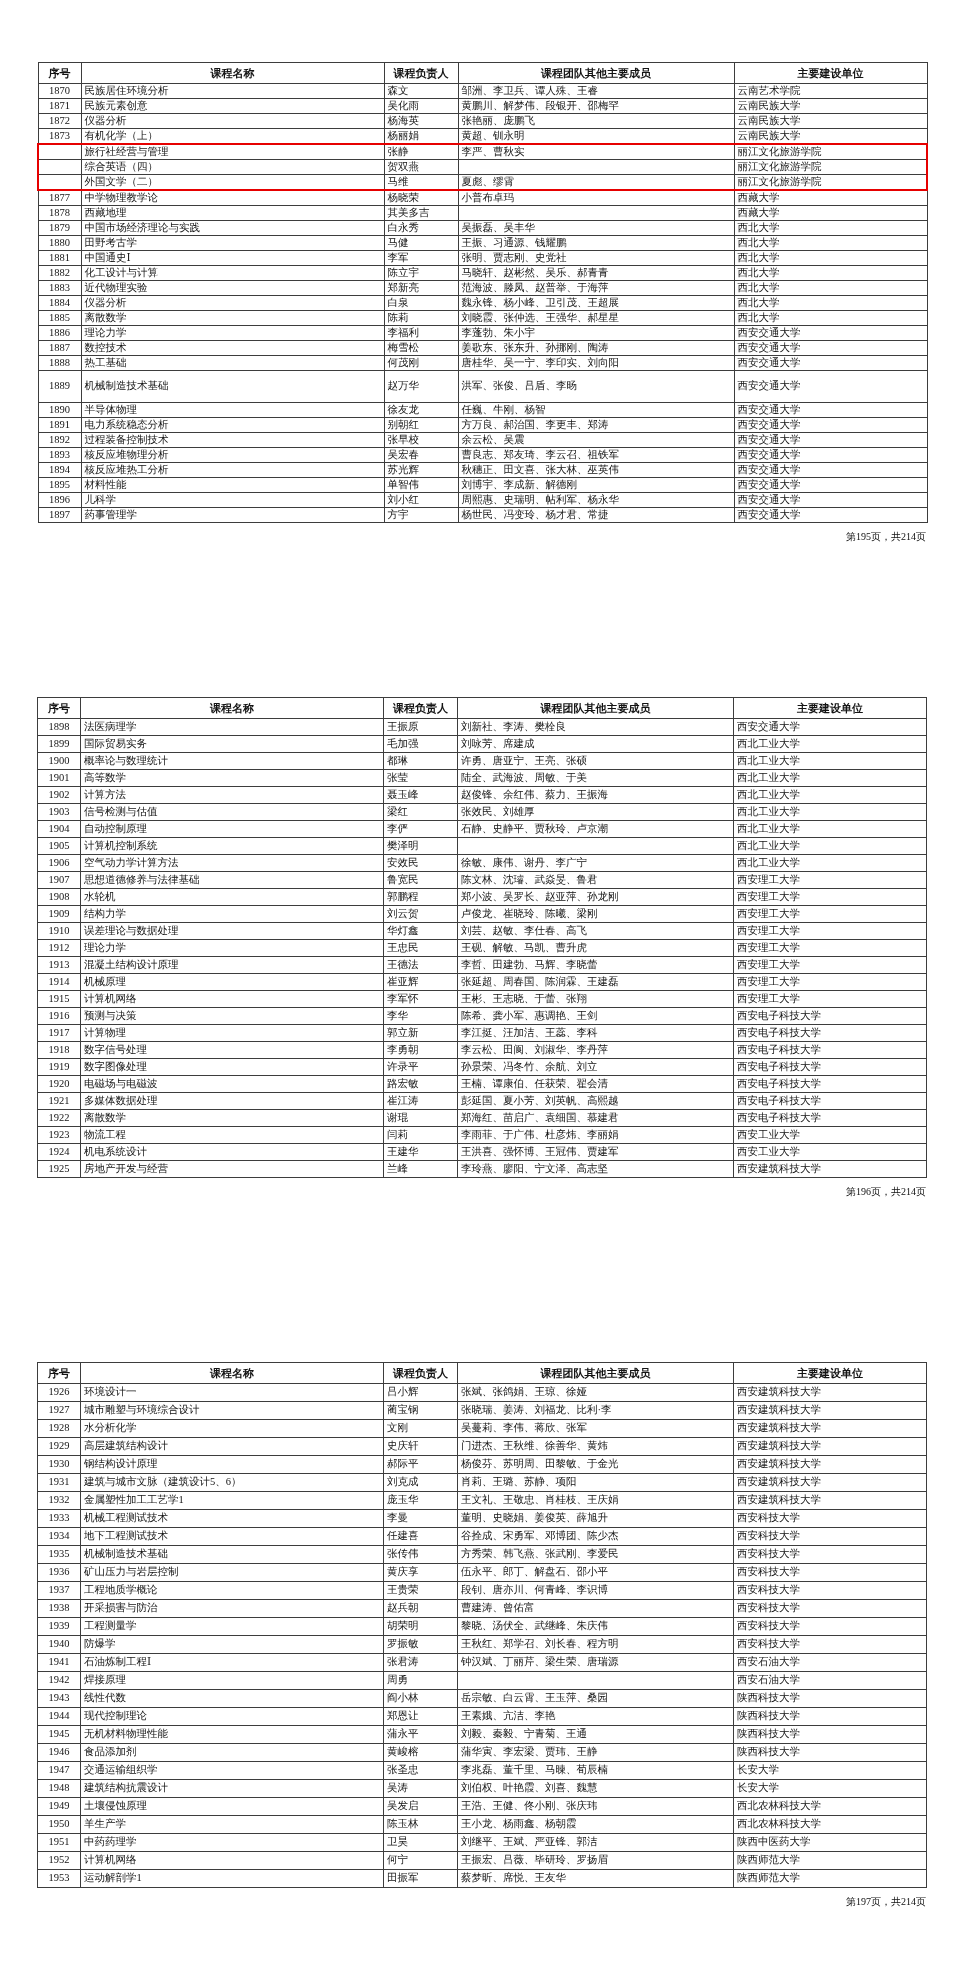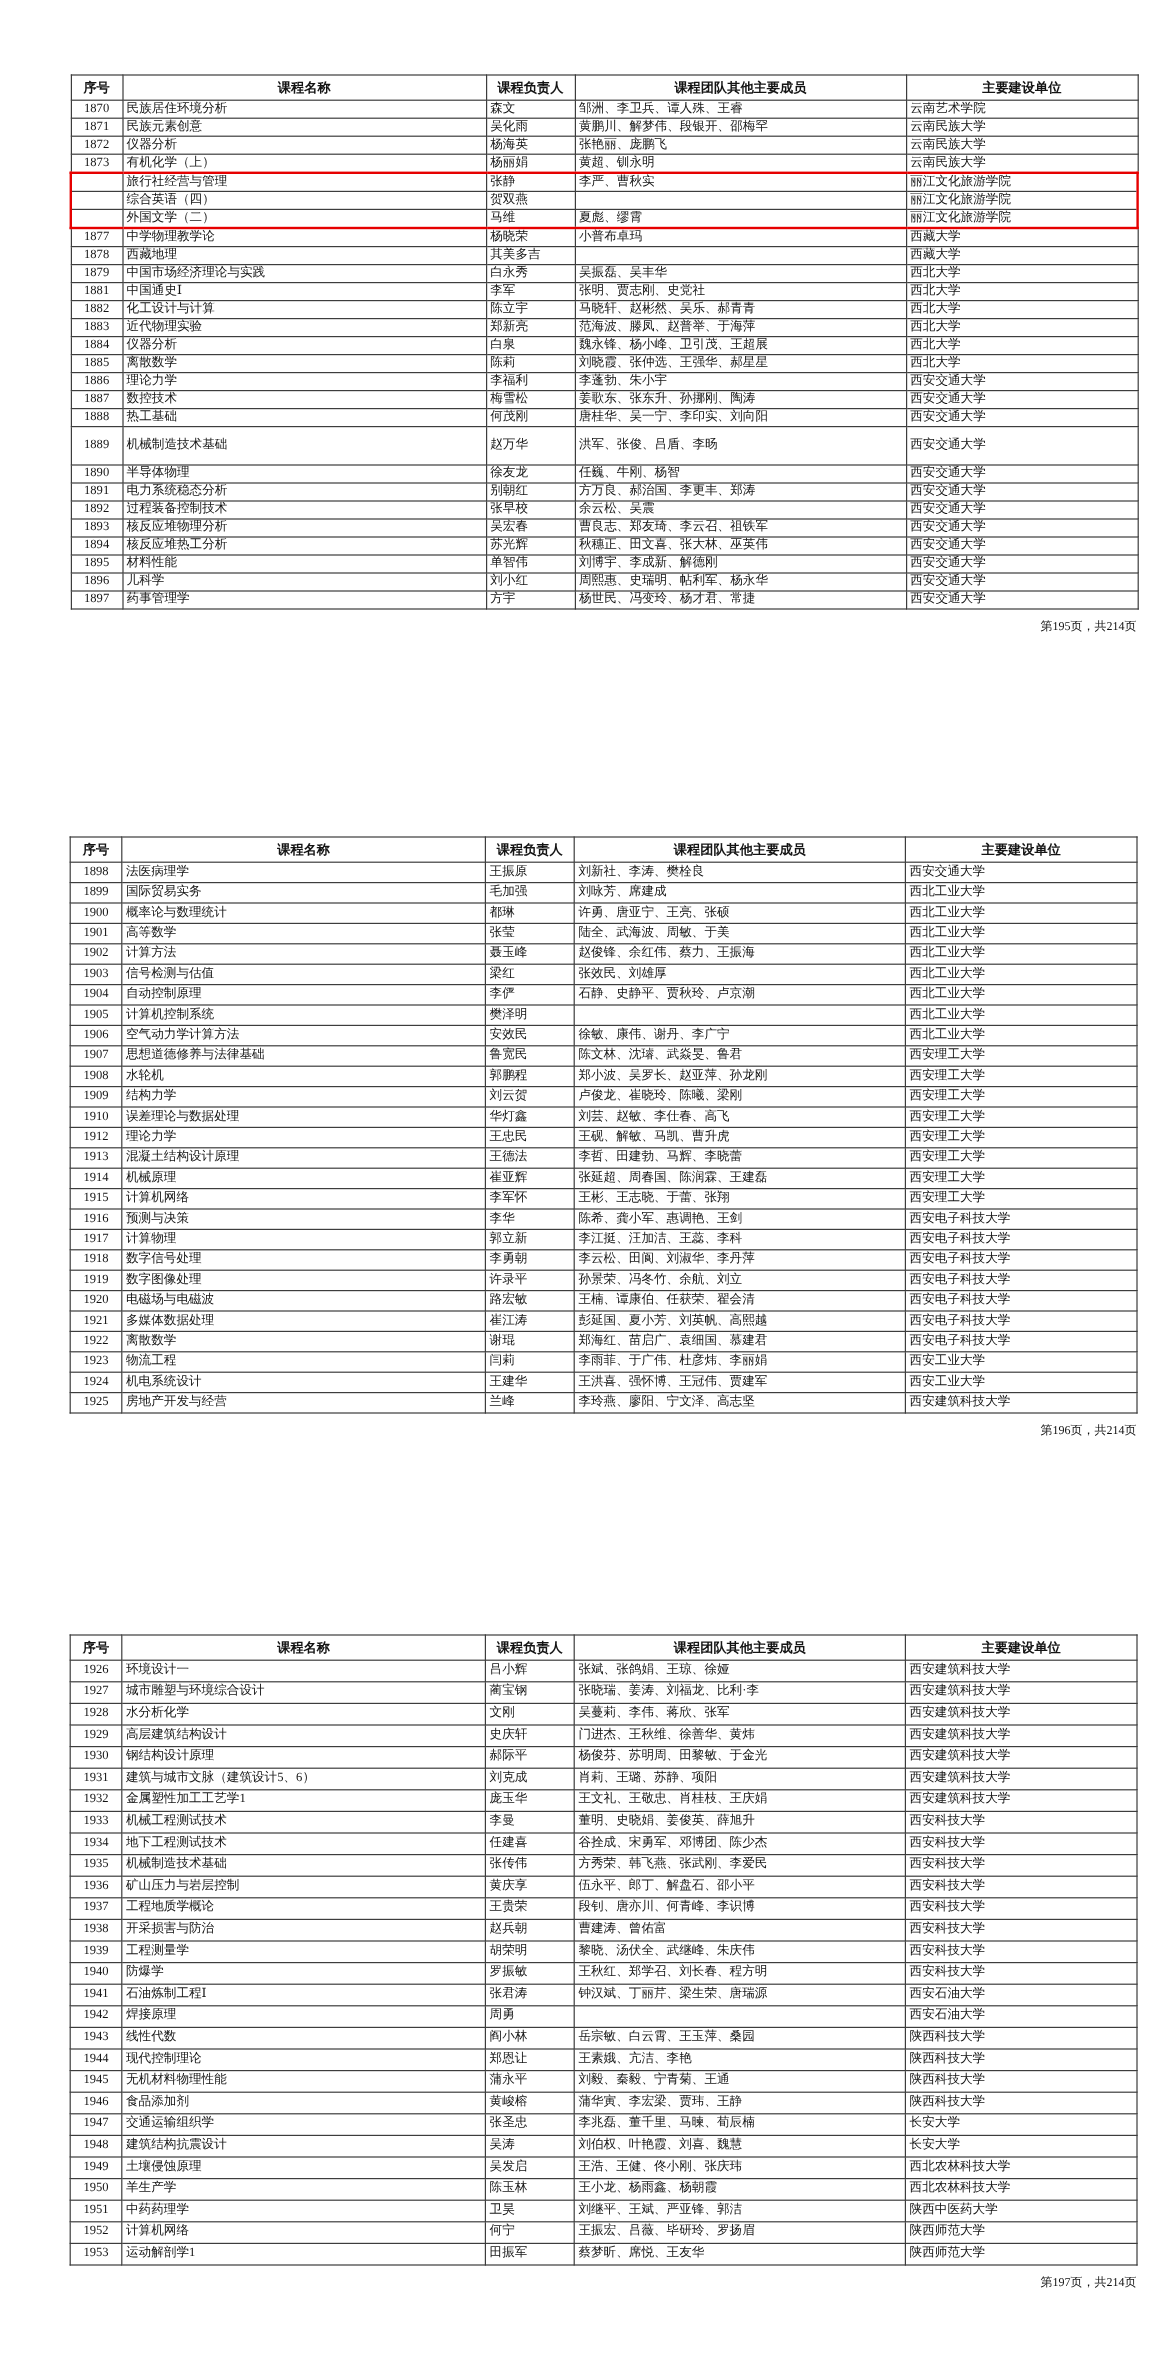--- a/index.html
+++ b/index.html
@@ -1,20 +1,20 @@
 <!DOCTYPE html>
 <html><head>
 <meta charset="utf-8">
 <style>
   html,body { margin:0; padding:0; }
   body {
     width:965px; height:1972px; background:#ffffff; position:relative;
     font-family:"Liberation Serif","DejaVu Serif",serif; color:#141414;
   }
-  .block { position:absolute; left:58px; width:889px; }
+  .block { position:absolute; left:37px; width:889px; }
   #block-0 { top:62px; }
   #block-1 { top:697px; }
   #block-2 { top:1362px; }
   table { border-collapse:collapse; width:100%; table-layout:fixed; }
   th,td {
     border:1px solid #3d3d3d; font-size:10.5px; padding:0 3px;
     overflow:hidden; white-space:nowrap; vertical-align:middle;
   }
   th { font-weight:bold; text-align:center; height:18px; font-size:11px; padding:1px 2px; }
   td { height:14px; line-height:1.15; }
@@ -116,20 +116,27 @@
             <td>西藏大学</td>
           </tr>
           <tr>
             <td class="num">1879</td>
             <td>中国市场经济理论与实践</td>
             <td>白永秀</td>
             <td>吴振磊、吴丰华</td>
             <td>西北大学</td>
           </tr>
           <tr>
+            <td class="num">1880</td>
+            <td>田野考古学</td>
+            <td>马健</td>
+            <td>王振、习通源、钱耀鹏</td>
+            <td>西北大学</td>
+          </tr>
+          <tr>
             <td class="num">1881</td>
             <td>中国通史Ⅰ</td>
             <td>李军</td>
             <td>张明、贾志刚、史党社</td>
             <td>西北大学</td>
           </tr>
           <tr>
             <td class="num">1882</td>
             <td>化工设计与计算</td>
             <td>陈立宇</td>

